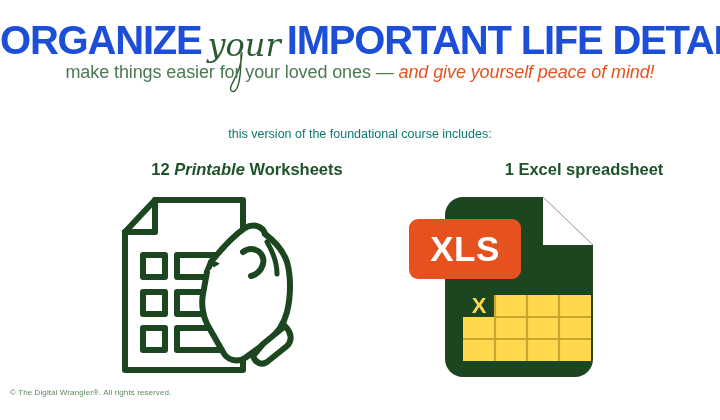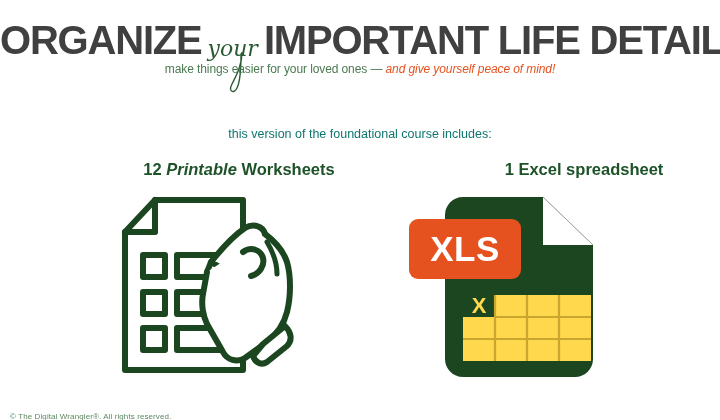--- a/index.html
+++ b/index.html
@@ -31,28 +31,28 @@
     width: 720px;
     text-align: center;
     white-space: nowrap;
     line-height: 1;
   }
   .hl-word {
     font-family: "Liberation Sans", sans-serif;
     font-weight: bold;
     font-size: 40px;
     letter-spacing: -1.2px;
-    color: #404040;
+    color: #1d4ed8;
     vertical-align: baseline;
   }
   .hl-script {
     font-family: "DejaVu Serif", serif;
     font-style: italic;
     font-weight: normal;
-    font-size: 22px;
+    font-size: 32px;
     color: #2B5B33;
     letter-spacing: 0px;
     padding: 0 6px;
     position: relative;
     top: 2px;
   }
   
   #script-swash {
     position: absolute;
     left: 222px;
@@ -61,21 +61,21 @@
     height: 42px;
   }
 
   #subtitle {
     position: absolute;
     left: 0;
     top: 62px;
     width: 720px;
     text-align: center;
     white-space: nowrap;
-    font-size: 12px;
+    font-size: 18px;
     letter-spacing: -0.1px;
   }
   .sub-green { color: #4B7A52; }
   .sub-orange {
     color: #E6521F;
     font-style: italic;
   }
 
   
   #intro-line {
@@ -93,21 +93,21 @@
   .col-heading {
     position: absolute;
     top: 160px;
     font-size: 16.5px;
     font-weight: bold;
     color: #1E5329;
     white-space: nowrap;
     text-align: center;
   }
   #heading-worksheets {
-    left: 0;
+    left: 8px;
     width: 430px;
     padding-left: 24px;
   }
   #heading-spreadsheet {
     left: 424px;
     width: 320px;
   }
   .em-italic {
     font-style: italic;
     font-weight: bold;
@@ -126,21 +126,21 @@
     left: 403px;
     top: 193px;
     width: 196px;
     height: 190px;
   }
 
   
   #footer {
     position: absolute;
     left: 10px;
-    top: 412px;
+    top: 388px;
     font-size: 8px;
     color: #5C8761;
     white-space: nowrap;
     letter-spacing: 0.1px;
   }
 </style>
 </head>
 <body>
 
 <div id="header">

